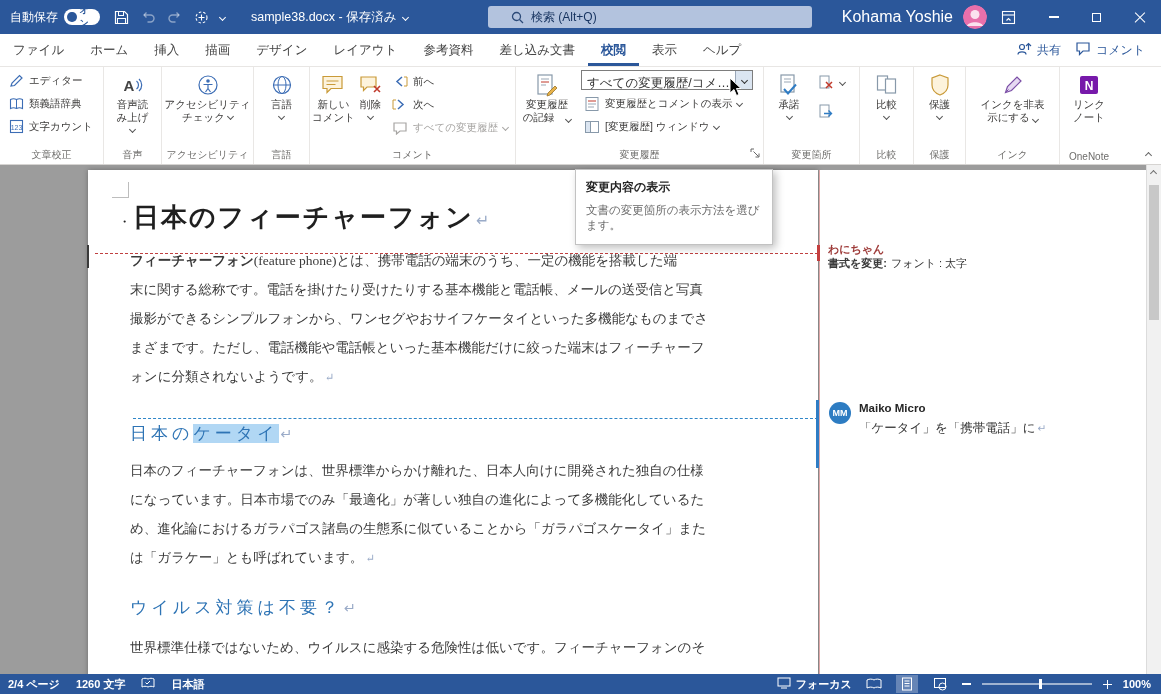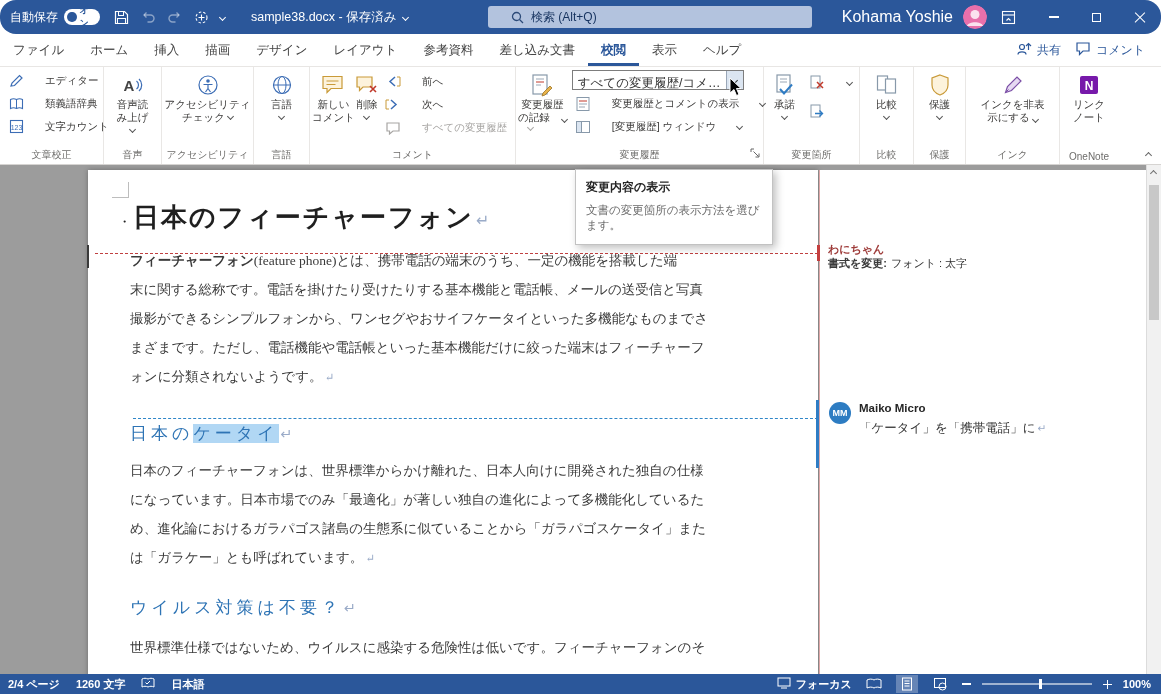--- a/index.html
+++ b/index.html
@@ -3,21 +3,21 @@
 <meta charset="utf-8">
 <style>
   * { margin:0; padding:0; box-sizing:border-box; }
   html,body { width:1161px; height:694px; overflow:hidden; }
   body { font-family:"Liberation Sans","DejaVu Sans",sans-serif; position:relative; background:#fff; color:#333; }
 
   .chev { display:inline-block; width:5px; height:5px; border-right:1.4px solid currentColor; border-bottom:1.4px solid currentColor; transform:rotate(45deg); flex:none; }
   .chev.up { transform:rotate(225deg); }
 
   
-  .titlebar { position:absolute; top:0; left:0; width:100%; height:34px; background:#2b579a; color:#fff; display:flex; align-items:center; font-size:12px; z-index:30;border-radius:16px; }
+  .titlebar { position:absolute; top:0; left:0; width:100%; height:34px; background:#2b579a; color:#fff; display:flex; align-items:center; font-size:12px; z-index:30; }
   .autosave { display:flex; align-items:center; gap:6px; margin-left:10px; }
   .toggle { width:36px; height:16px; border-radius:8px; background:#fff; display:flex; align-items:center; padding:0 3px; gap:3px; cursor:pointer; }
   .knob { width:10px; height:10px; border-radius:50%; background:#2b579a; }
   .as-state { font-size:9px; color:#2b579a; font-weight:700; }
   .qat { display:flex; align-items:center; gap:11px; margin-left:14px; }
   .tbicon { display:flex; align-items:center; justify-content:center; }
   .doctitle { margin-left:26px; display:flex; align-items:center; gap:7px; font-size:12.5px; white-space:nowrap; }
   .searchbox { position:absolute; left:488px; top:6px; width:324px; height:22px; background:#b3c3de; border-radius:3px; display:flex; align-items:center; gap:7px; padding-left:23px; color:#16335f; font-size:12px; }
   .tb-right { position:absolute; right:0; top:0; height:34px; display:flex; align-items:center; }
   .username { font-size:16px; margin-right:10px; white-space:nowrap; }
@@ -37,21 +37,21 @@
   .trbtn { display:flex; align-items:center; gap:5px; font-size:12px; }
 
   
   .ribbon { position:absolute; top:65px; left:0; width:100%; height:100px; background:#fff; border-bottom:1px solid #d6d4d2; display:flex; z-index:20; }
   .rgroup { position:relative; border-right:1px solid #e9e7e5; padding:3px 2px 16px 2px; display:flex; align-items:flex-start; flex:none; }
   .glabel { position:absolute; bottom:2px; left:0; right:0; text-align:center; font-size:10px; color:#6e6d6b; white-space:nowrap; }
   .lbtn { display:flex; flex-direction:column; align-items:center; padding-top:3px; font-size:10.5px; color:#3b3a39; text-align:center; line-height:13px; white-space:nowrap; }
   .licon { height:27px; display:flex; align-items:center; justify-content:center; }
   .lbtn .chev { margin-top:3px; color:#555; }
   .scol { display:flex; flex-direction:column; }
-  .sbtn { display:flex; align-items:center; gap:20px; font-size:10.5px; color:#3b3a39; height:23px; padding:0 5px; white-space:nowrap; }
+  .sbtn { display:flex; align-items:center; gap:4px; font-size:10.5px; color:#3b3a39; height:23px; padding:0 5px; white-space:nowrap; }
   .sbtn .chev { color:#555; margin-left:1px; }
   .sbtn.disabled { color:#a7a5a3; }
   .ric16 { width:18px; display:flex; justify-content:center; flex:none; }
   .combo { display:flex; align-items:center; width:172px; height:20px; border:1px solid #7d7d7d; background:#fff; font-size:10.5px; color:#333; margin:2px 0 2px 5px; }
   .combo .ctext { flex:1; padding-left:5px; overflow:hidden; white-space:nowrap; }
   .combo .cbtn { width:17px; align-self:stretch; border-left:1px solid #9aa7b8; background:#dbe5f1; display:flex; align-items:center; justify-content:center; color:#333; }
   .launcher { position:absolute; right:3px; bottom:2px; }
   .collapse-chev { position:absolute; right:10px; bottom:6px; color:#666; }
 
   

